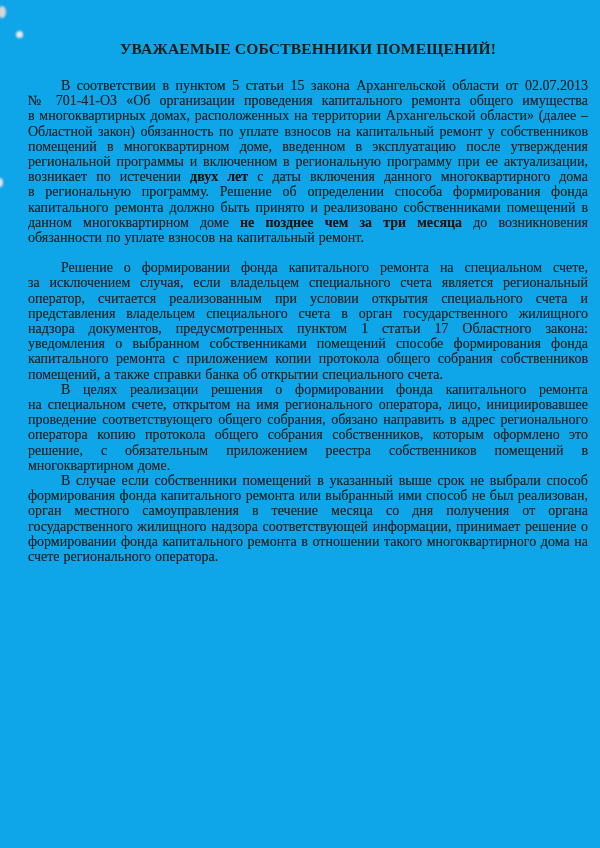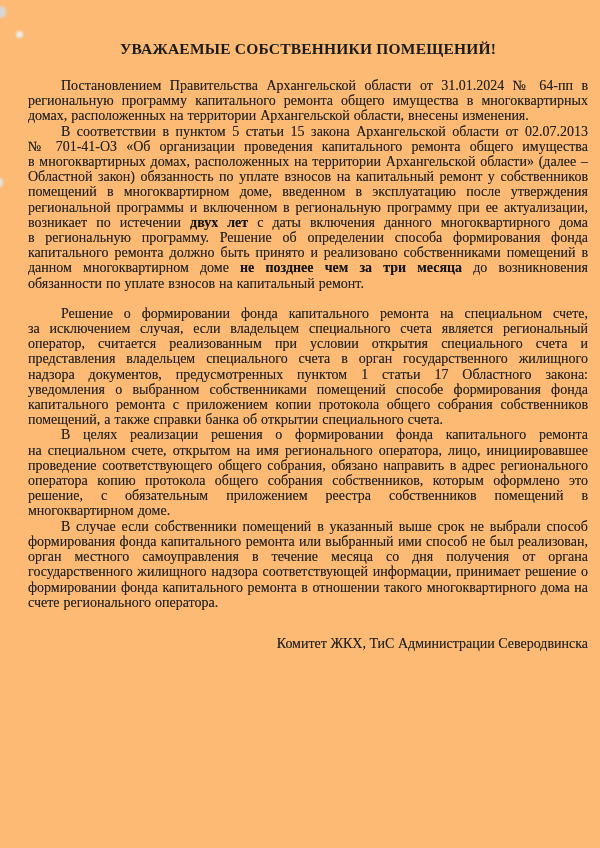--- a/index.html
+++ b/index.html
@@ -58,31 +58,29 @@
     border-radius: 50%;
     pointer-events: none;
   }
   .speck-1 { left: -2px; top: 6px;  width: 8px; height: 12px; background: #d7d7d7; filter: blur(1px); }
   .speck-2 { left: 16px; top: 31px; width: 7px; height: 7px;  background: #ececec; filter: blur(1px); }
   .speck-3 { left: -3px; top: 178px; width: 6px; height: 9px; background: #e3e3e3; filter: blur(1px); }
 </style>
 </head>
 <body>
 
-<div class="page" style="background: #fdba74; color: rgb(33, 33, 33);">
+<div class="page" style="background: #0ea5e9; color: rgb(33, 33, 33);">
   <div class="speck speck-1"></div>
   <div class="speck speck-2"></div>
   <div class="speck speck-3"></div>
 
   <div class="content">
     <h1 class="title">УВАЖАЕМЫЕ СОБСТВЕННИКИ ПОМЕЩЕНИЙ!</h1>
 
     <div>
-        <p class="para"><span>Постановлением Правительства Архангельской области от 31.01.2024 №&nbsp;64-пп в региональную программу капитального ремонта общего имущества в&nbsp;многоквартирных домах, расположенных на территории Архангельской области, внесены изменения.</span></p>
         <p class="para"><span>В соответствии в пунктом 5 статьи 15 закона Архангельской области от 02.07.2013 №&nbsp;701-41-ОЗ «Об организации проведения капитального ремонта общего имущества в&nbsp;многоквартирных домах, расположенных на территории Архангельской области» (далее – Областной закон) обязанность по уплате взносов на капитальный ремонт у собственников помещений в многоквартирном доме, введенном в эксплуатацию после утверждения региональной программы и включенном в региональную программу при ее актуализации, возникает по истечении </span><b>двух лет</b><span> с даты включения данного многоквартирного дома в&nbsp;региональную программу. Решение об определении способа формирования фонда капитального ремонта должно быть принято и реализовано собственниками помещений в данном многоквартирном доме </span><b>не позднее чем за три месяца</b><span> до возникновения обязанности по уплате взносов на капитальный ремонт.</span></p>
         <p class="para gap"><span>Решение о формировании фонда капитального ремонта на специальном счете, за&nbsp;исключением случая, если владельцем специального счета является региональный оператор, считается реализованным при условии открытия специального счета и представления владельцем специального счета в орган государственного жилищного надзора документов, предусмотренных пунктом 1 статьи 17 Областного закона: уведомления о выбранном собственниками помещений способе формирования фонда капитального ремонта с приложением копии протокола общего собрания собственников помещений, а также справки банка об открытии специального счета.</span></p>
         <p class="para"><span>В целях реализации решения о формировании фонда капитального ремонта на&nbsp;специальном счете, открытом на имя регионального оператора, лицо, инициировавшее проведение соответствующего общего собрания, обязано направить в адрес регионального оператора копию протокола общего собрания собственников, которым оформлено это решение, с&nbsp;обязательным приложением реестра собственников помещений в многоквартирном доме.</span></p>
         <p class="para"><span>В случае если собственники помещений в указанный выше срок не выбрали способ формирования фонда капитального ремонта или выбранный ими способ не был реализован, орган местного самоуправления в течение месяца со дня получения от органа государственного жилищного надзора соответствующей информации, принимает решение о формировании фонда капитального ремонта в отношении такого многоквартирного дома на счете регионального оператора.</span></p>
       </div>
 
-    <div class="signature">Комитет ЖКХ, ТиС Администрации Северодвинска</div>
   </div>
 </div>
 
 </body></html>

